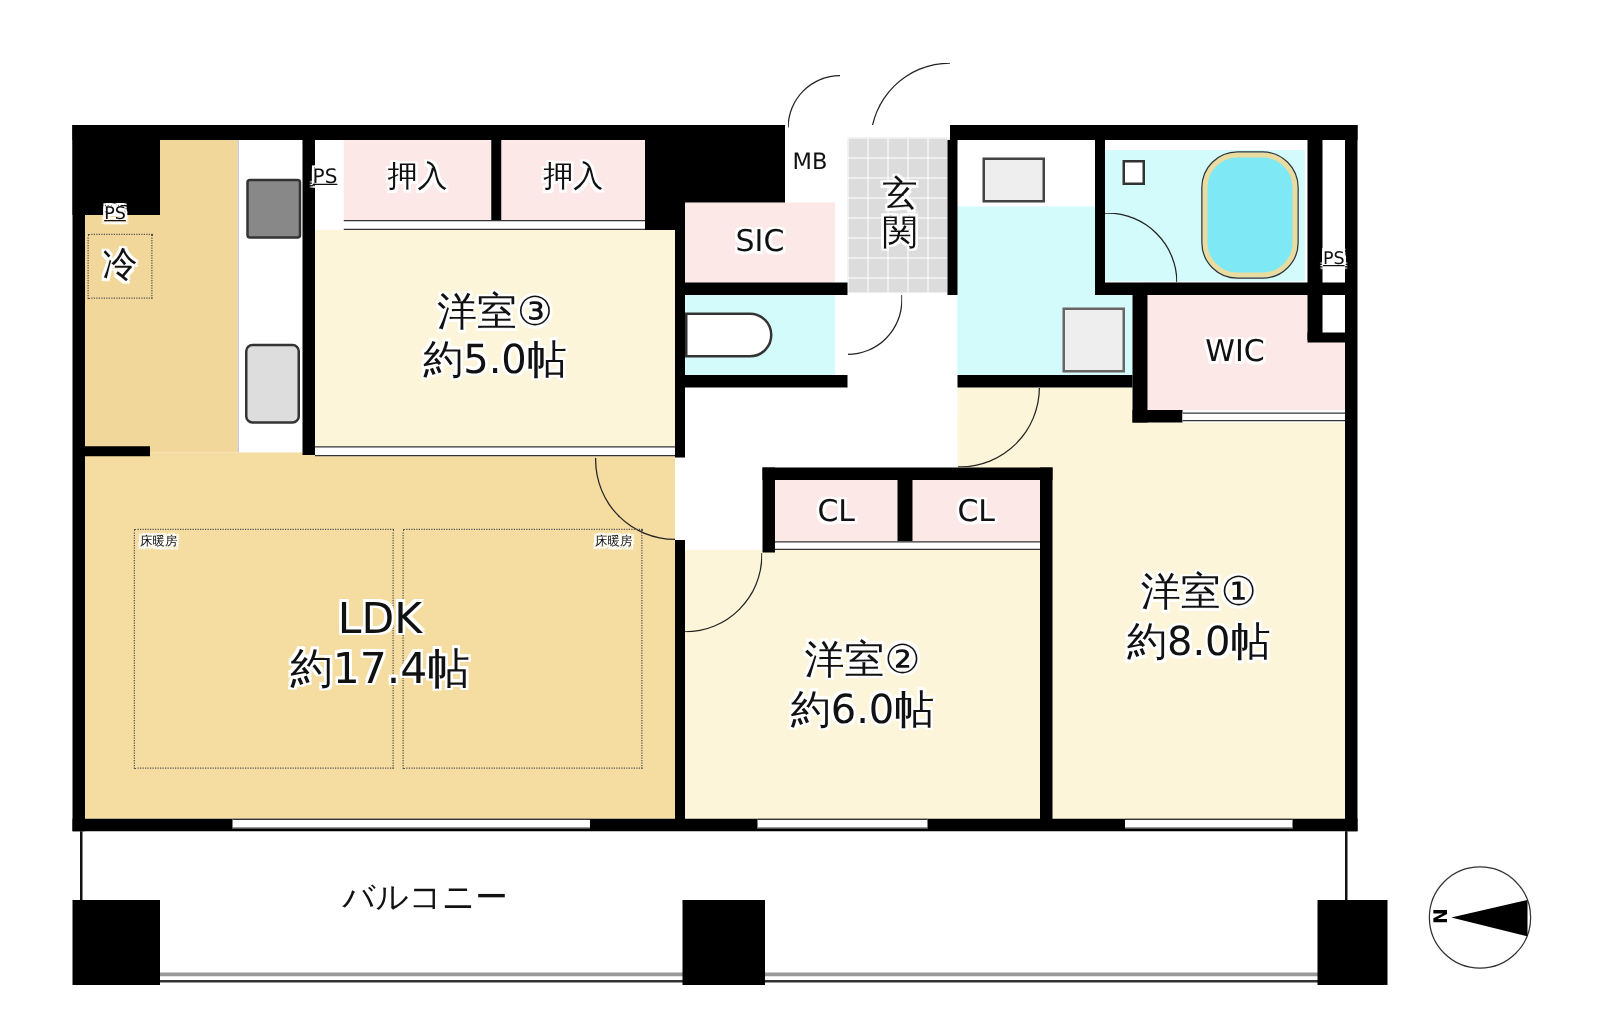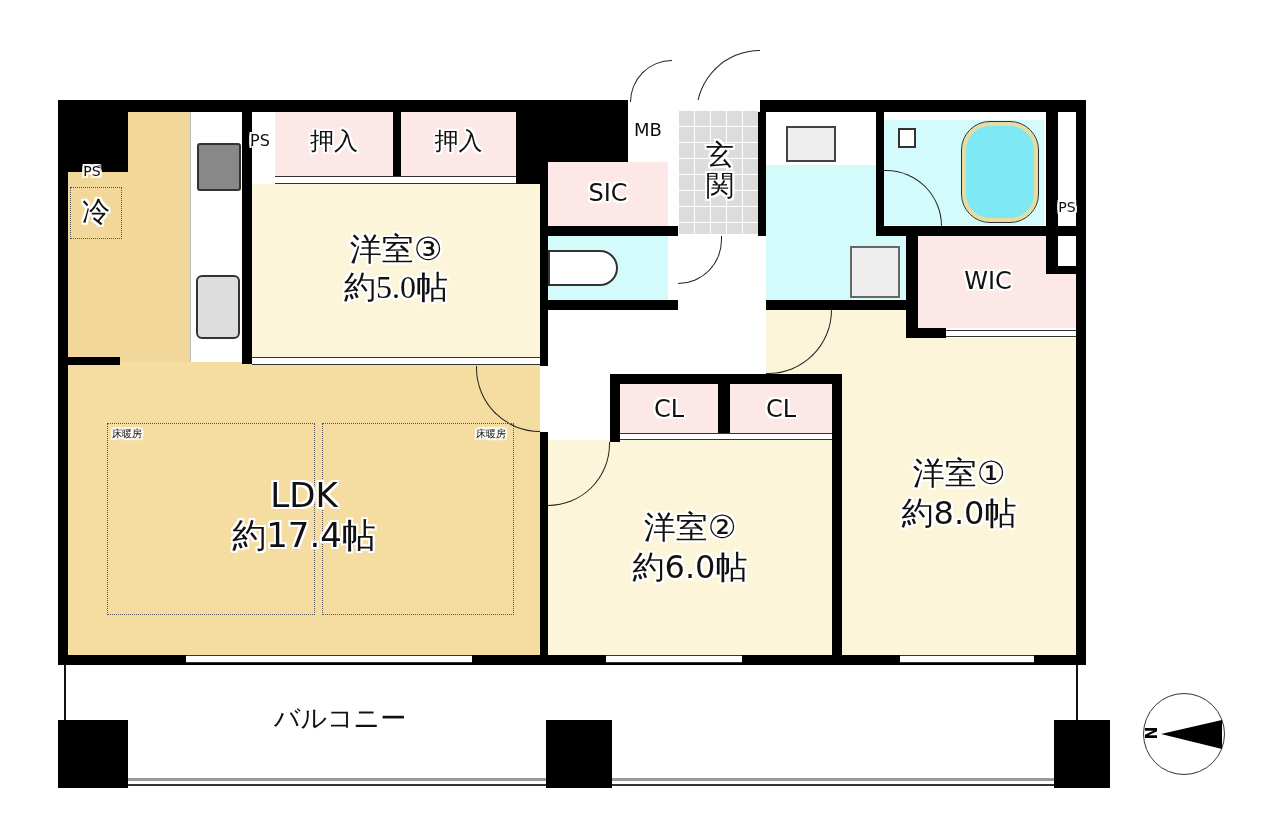--- a/index.html
+++ b/index.html
@@ -4,21 +4,21 @@
 <style>
   html,body{margin:0;padding:0;background:#fff;}
   body{width:1284px;height:822px;position:relative;overflow:hidden;font-family:"DejaVu Sans","Liberation Sans",sans-serif;}
   .abs{position:absolute;box-sizing:border-box;}
   .wall{position:absolute;background:#000;}
   .room{position:absolute;box-sizing:border-box;}
   .lbl{position:absolute;text-align:center;color:#111;line-height:1.12;white-space:nowrap;
        text-shadow:-2px -2px 0 #fff,2px -2px 0 #fff,-2px 2px 0 #fff,2px 2px 0 #fff,0 2px 0 #fff,0 -2px 0 #fff,2px 0 0 #fff,-2px 0 0 #fff;}
   .big{font-size:34px;}
   .mid{font-size:24px;}
-  .sm{font-size:16px;}
+  .sm{font-size:16px;text-decoration:underline;}
   .xs{font-size:10px;}
   .win{position:absolute;background:#fff;border-top:1.5px solid #333;border-bottom:1.5px solid #333;box-sizing:border-box;}
   .dashed{position:absolute;border:1.5px dotted #555;box-sizing:border-box;}
   .door{position:absolute;border:1.5px solid #222;box-sizing:border-box;}
 </style>
 </head>
 <body>
 
 <div class="room" style="left:68px;top:112px;width:122px;height:250px;background:#f2d79a;"></div>
 <div class="room" style="left:190px;top:112px;width:52px;height:250px;background:#fff;border-left:1px solid #bbb;"></div>
@@ -114,21 +114,21 @@
 <div class="dashed" style="left:70px;top:187px;width:52px;height:52px;"></div>
 <div class="dashed" style="left:107px;top:423px;width:208px;height:192px;"></div>
 <div class="dashed" style="left:322px;top:423px;width:192px;height:192px;"></div>
 
 <div class="lbl sm" style="left:72px;top:164px;width:40px;font-size:14px;">PS</div>
 <div class="lbl sm" style="left:243px;top:132px;width:34px;font-size:16px;">PS</div>
 <div class="lbl mid" style="left:72px;top:196px;width:48px;font-size:28px;">冷</div>
 <div class="lbl mid" style="left:275px;top:128px;width:118px;">押入</div>
 <div class="lbl mid" style="left:401px;top:128px;width:115px;">押入</div>
 <div class="lbl big" style="left:252px;top:232px;width:288px;font-size:32px;">洋室③</div>
-<div class="lbl big" style="left:252px;top:270px;width:288px;font-size:32px;font-family:Liberation Serif, serif;">約5.0帖</div>
+<div class="lbl big" style="left:252px;top:270px;width:288px;font-size:32px;">約5.0帖</div>
 <div class="lbl mid" style="left:627px;top:120px;width:42px;font-size:18px;">MB</div>
 <div class="lbl mid" style="left:548px;top:180px;width:120px;">SIC</div>
 <div class="lbl mid" style="left:706px;top:140px;width:26px;font-size:28px;white-space:normal;line-height:1.1;">玄関</div>
 <div class="lbl mid" style="left:918px;top:268px;width:140px;">WIC</div>
 <div class="lbl sm" style="left:1054px;top:200px;width:26px;font-size:14px;">PS</div>
 <div class="lbl mid" style="left:620px;top:396px;width:98px;">CL</div>
 <div class="lbl mid" style="left:730px;top:396px;width:102px;">CL</div>
 <div class="lbl xs" style="left:110px;top:428px;width:34px;">床暖房</div>
 <div class="lbl xs" style="left:474px;top:428px;width:34px;">床暖房</div>
 <div class="lbl big" style="left:68px;top:476px;width:472px;">LDK</div>

